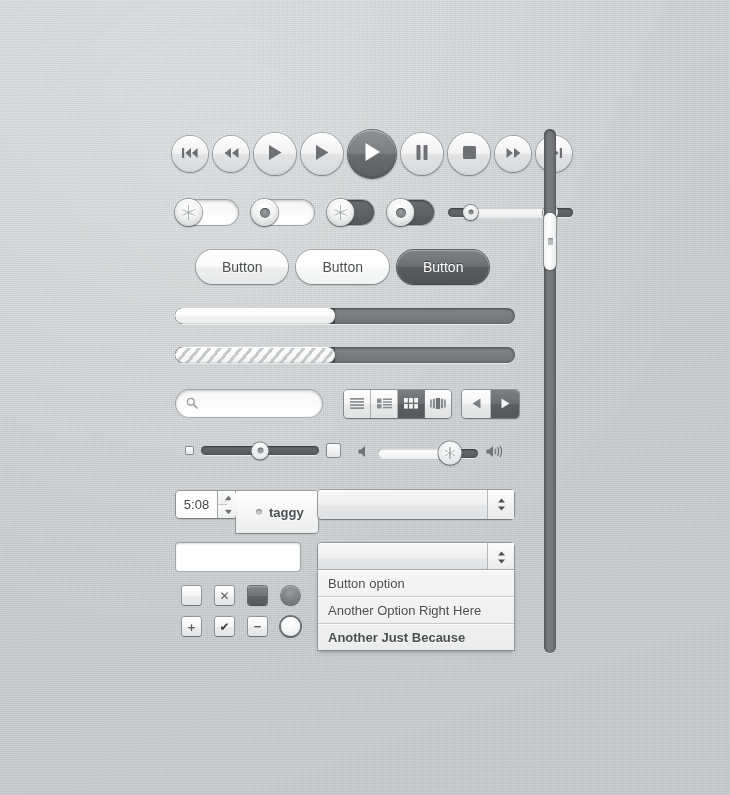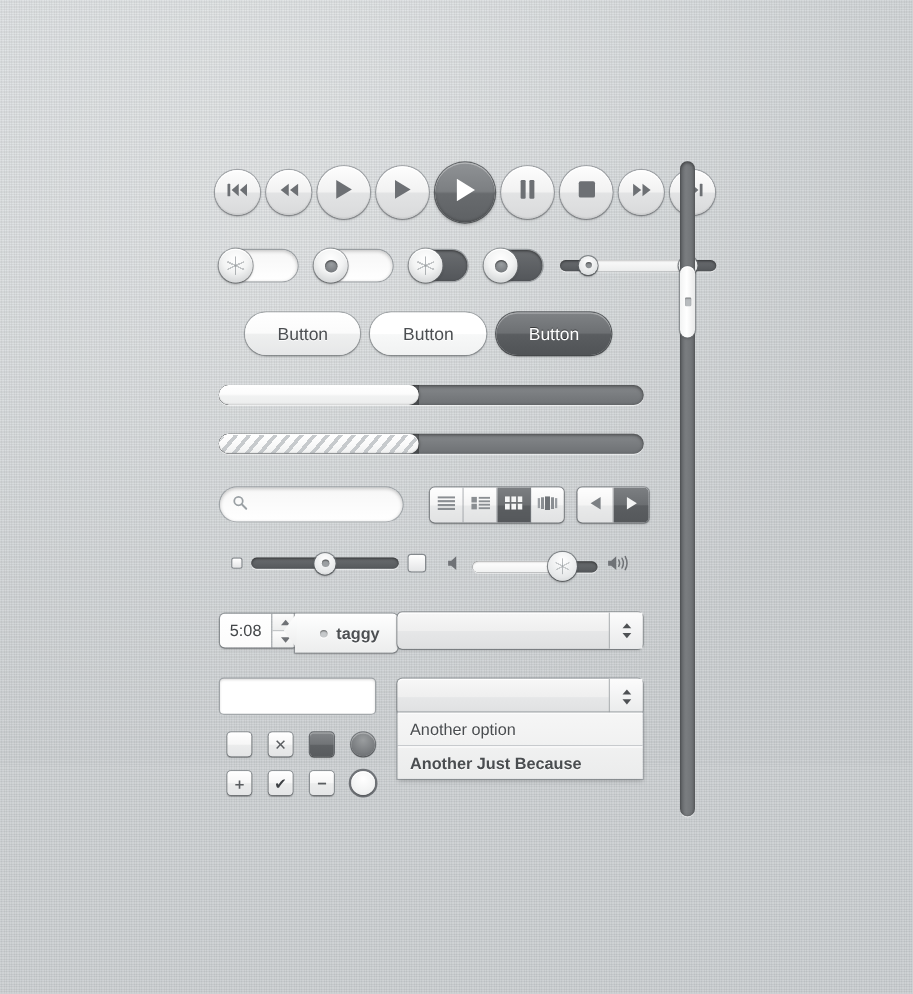--- a/index.html
+++ b/index.html
@@ -211,21 +211,21 @@
   .stepper .ud{
     width:20px;display:flex;flex-direction:column;border-left:1px solid rgba(132,137,141,.6);
   }
   .stepper .ud div{
     flex:1;display:flex;align-items:center;justify-content:center;
     background:linear-gradient(180deg,#fdfdfd,#eceded);
   }
   .stepper .ud div:first-child{border-bottom:1px solid rgba(150,155,159,.55);}
 
   .tag{
-    position:absolute;left:236px;top:491px;height:31px;padding:0 14px 0 20px;
+    position:absolute;left:236px;top:491px;height:42px;padding:0 14px 0 20px;
     display:flex;align-items:center;gap:7px;font-size:13px;font-weight:bold;color:#4d5053;
     text-shadow:0 1px 0 rgba(255,255,255,.9);
     background:linear-gradient(180deg,#ffffff,#eceded);
     box-shadow:0 1px 2px rgba(0,0,0,.22),0 0 0 1px rgba(132,137,141,.7),inset 0 1px 0 rgba(255,255,255,1);
     border-radius:0 4px 4px 0;
   }
   .tag .notch{
     position:absolute;left:-9px;top:0;width:10px;height:27px;
     background:linear-gradient(180deg,#ffffff,#eceded);
     clip-path:polygon(100% 0,100% 100%,0 50%);
@@ -580,21 +580,22 @@
     <div class="face"></div>
     <div class="stub">
       <svg width="9" height="13" viewBox="0 0 9 13">
           <polygon points="4.5,0.5 8,4.6 1,4.6" fill="#4e5154"></polygon>
           <polygon points="4.5,12.5 1,8.4 8,8.4" fill="#4e5154"></polygon>
         </svg>
     </div>
   </div>
 
   <div class="dropdown">
-    <div class="dd-item">Another option</div>
+    <div class="dd-item">Button option</div>
+    <div class="dd-item">Another Option Right Here</div>
     <div class="dd-item">Another Just Because</div>
   </div>
 
   <div class="checkgrid">
     <div class="checkrow">
       <div class="cbx"></div>
       <div class="cbx">
         <span style="font-size:12px;color:#5a5d60;line-height:1;">✕</span>
       </div>
       <div class="cbx filled"></div>

